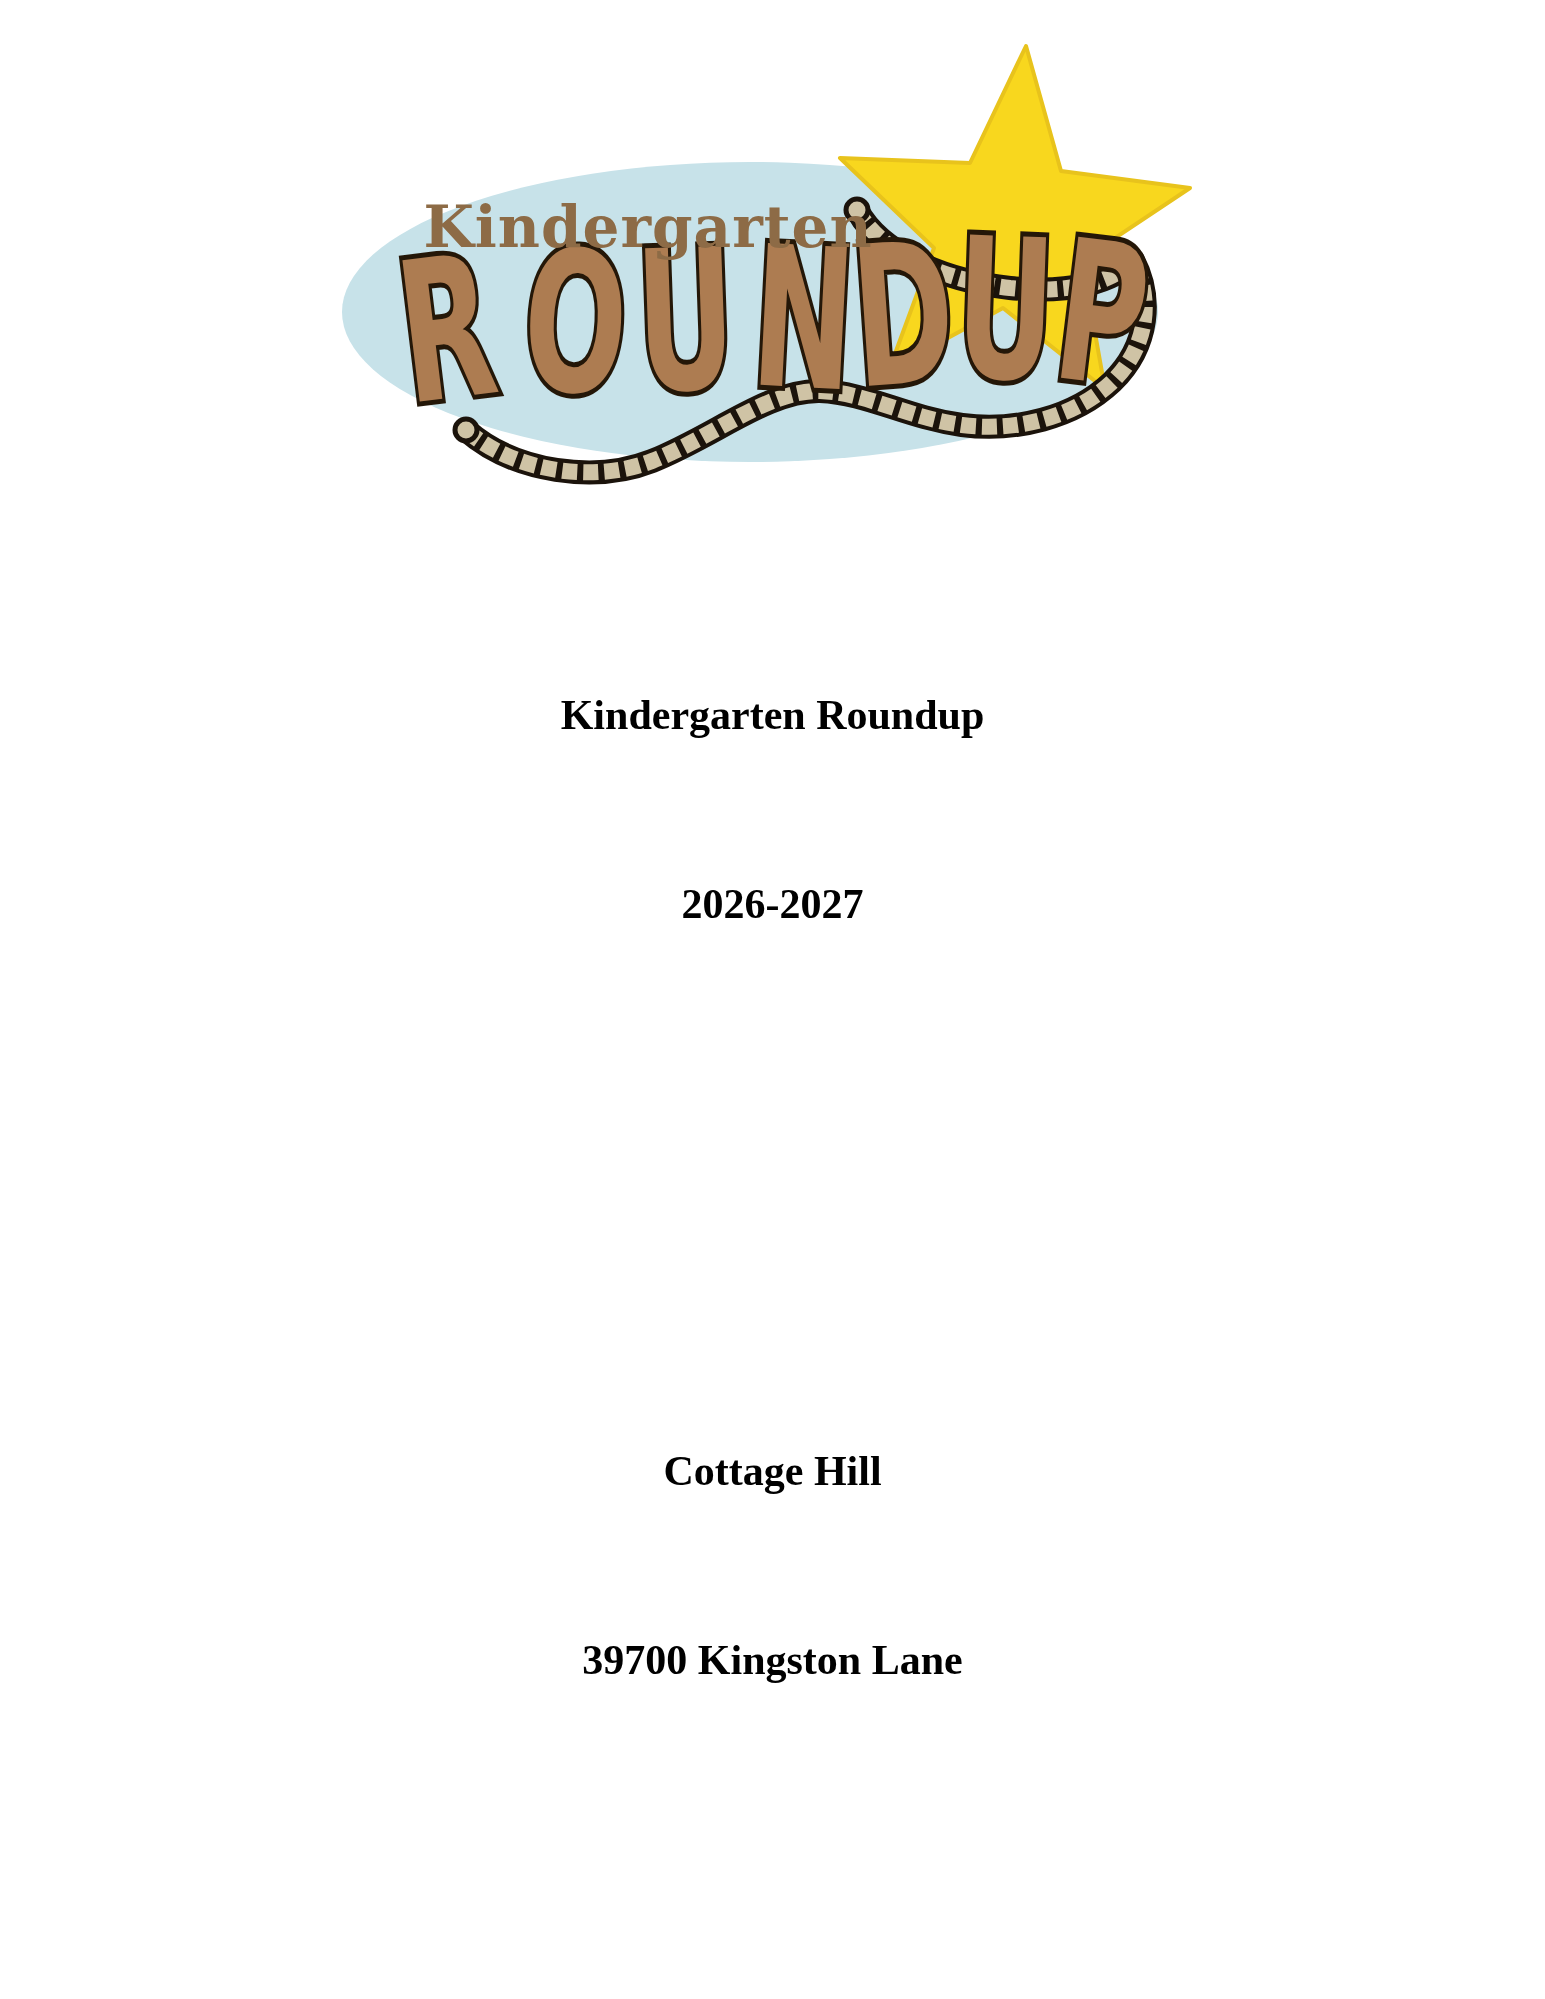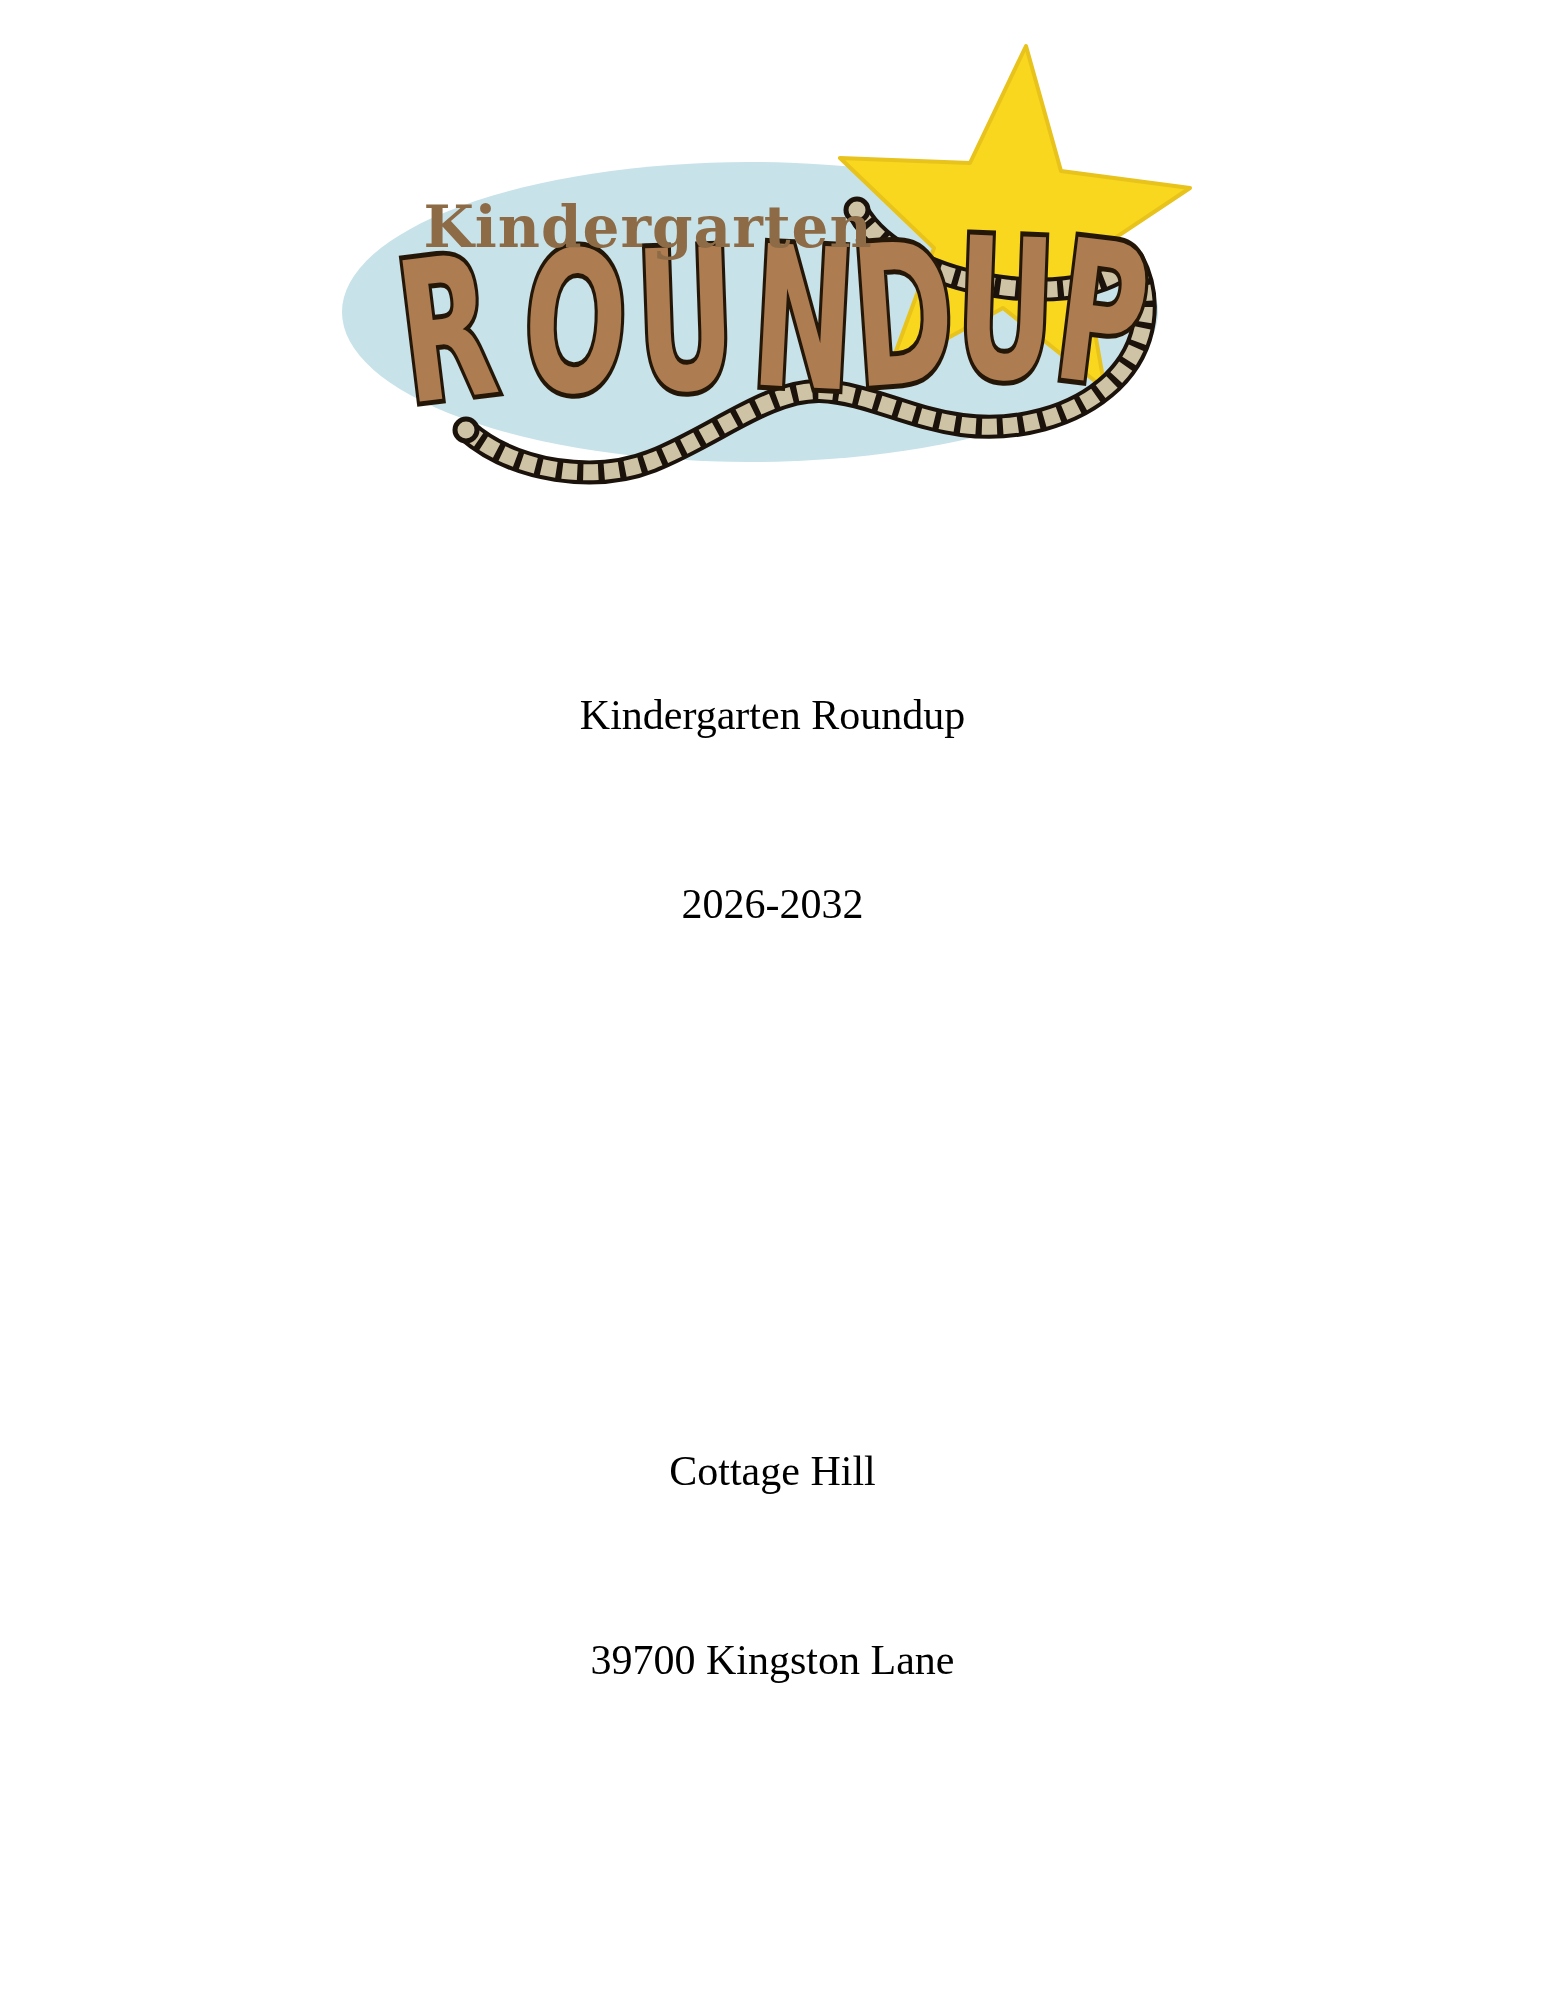--- a/index.html
+++ b/index.html
@@ -32,21 +32,21 @@
   .content{
     position:absolute;
     top:558px;
     left:0;
     width:1545px;
     text-align:center;
     font-size:42px;
     line-height:63px;
     white-space:pre-wrap;
   }
-  .line{min-height:63px;}
+  .line{min-height:63px;font-weight:bold;}
   .spacer{height:63px;}
 </style>
 </head>
 <body>
 
 <div class="page">
 
   <svg class="logo" viewBox="270 40 945 445" aria-hidden="true">
 
     <ellipse cx="750" cy="312" rx="408" ry="150" fill="#c7e2e9"></ellipse>
@@ -68,21 +68,21 @@
       <text transform="translate(908,383) rotate(-4) scale(0.62,1)">D</text>
       <text transform="translate(1003,378) rotate(2) scale(0.62,1)">U</text>
       <text transform="translate(1094,382) rotate(7) scale(0.62,1)">P</text>
     </g>
 
     <text class="brand" x="648" y="247" text-anchor="middle" font-size="58" fill="#8d6b46" stroke="none">Kindergarten</text>
   </svg>
 
   <div class="content">
     <div class="line">Kindergarten Roundup</div>
-    <div class="line">2026-2032</div>
+    <div class="line">2026-2027</div>
     <div class="spacer"></div>
     <div class="spacer"></div>
     <div class="line">Cottage Hill</div>
     <div class="line">39700 Kingston Lane</div>
     
     
     
     
     
     

